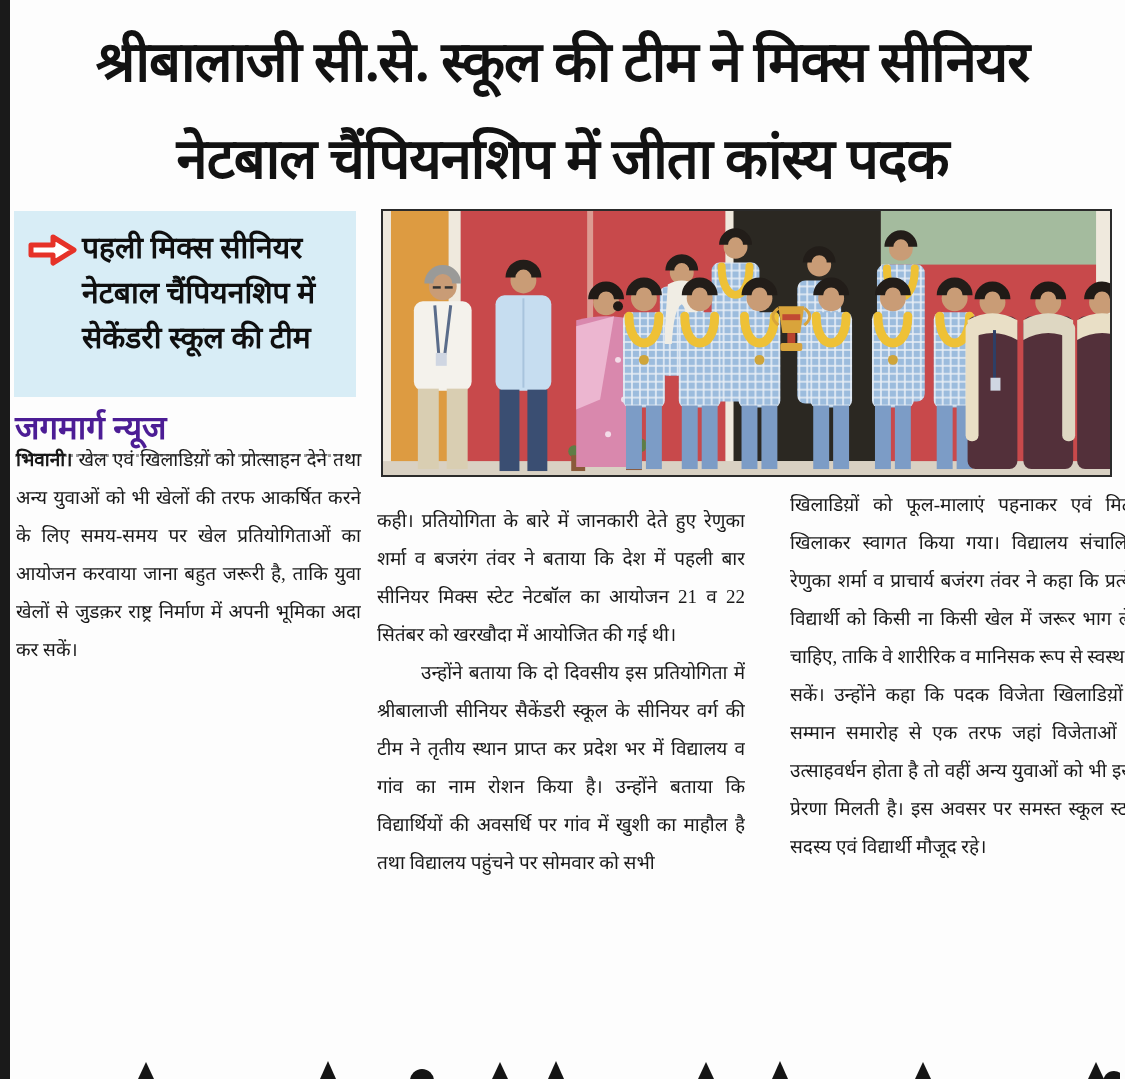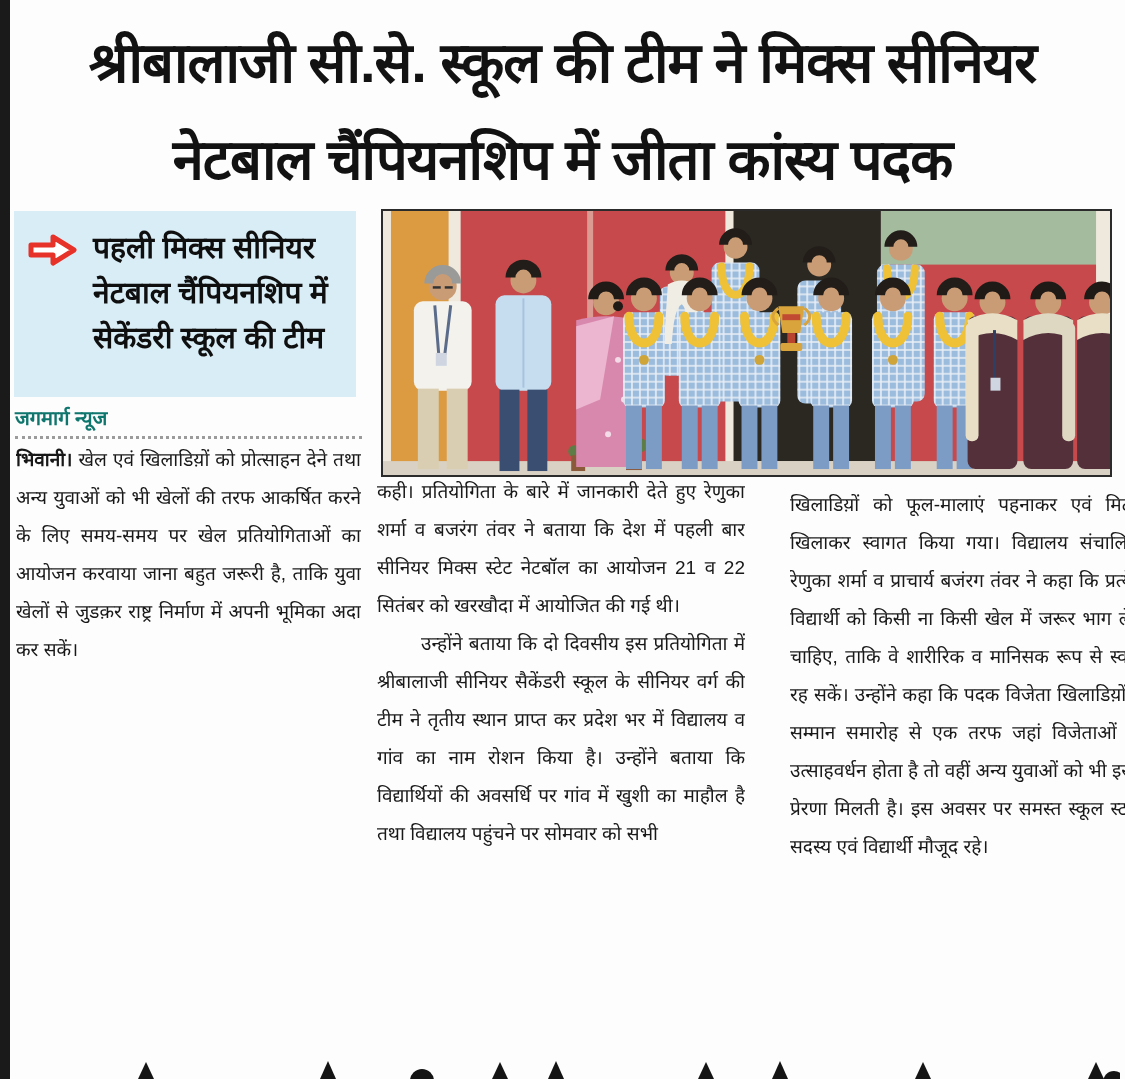--- a/index.html
+++ b/index.html
@@ -1,56 +1,56 @@
 <!DOCTYPE html>
 <html><head>
 <meta charset="utf-8">
 <style>
   html,body{margin:0;padding:0;background:#e8e8e8;}
   .page{
     position:relative;width:1125px;height:1079px;background:#fdfdfd;
-    overflow:hidden;font-family:Liberation Sans, sans-serif;
+    overflow:hidden;font-family:Liberation Serif, serif;
   }
   .left-bar{position:absolute;left:0;top:0;width:10px;height:1079px;background:#1a1a1a;}
 
   .headline{
     position:absolute;left:12px;top:14px;width:1101px;margin:0;
     text-align:center;font-size:56px;line-height:97px;font-weight:700;
     color:#121212;letter-spacing:-1px;
   }
   .headline .hl{display:block;white-space:nowrap;}
 
   .highlight-box{
     position:absolute;left:14px;top:211px;width:342px;height:186px;
     background:#d8edf6;box-sizing:border-box;padding:14px 6px 8px 14px;
-    display:flex;gap:15px;
+    display:flex;gap:4px;
   }
   .arrow-wrap{flex:0 0 50px;padding-top:8px;}
   .hbox-lines{font-size:30px;line-height:45px;font-weight:700;color:#0f0f0f;white-space:nowrap;}
 
   .byline{
     position:absolute;left:15px;top:404px;width:347px;
-    font-size:20px;font-weight:700;color:#0f766e;
+    font-size:33px;font-weight:700;color:#4c1d95;
     padding-bottom:5px;border-bottom:3px dotted #9b9b9b;
   }
 
   .photo{
     position:absolute;left:381px;top:209px;width:731px;height:268px;margin:0;
     border:2px solid #2b2b2b;box-sizing:border-box;background:#c8494b;
   }
   .photo svg{display:block;width:100%;height:100%;}
 
   .col{
     position:absolute;font-size:19px;line-height:38px;
     text-align:justify;color:#181818;
   }
   .col p{margin:0;}
   .col .indent{text-indent:44px;}
   .col1{left:16px;top:441px;width:345px;height:606px;overflow:hidden;}
-  .col2{left:377px;top:473px;width:368px;height:561px;overflow:hidden;}
+  .col2{left:377px;top:502px;width:368px;height:561px;overflow:hidden;}
   .col3{left:790px;top:486px;width:357px;height:561px;overflow:hidden;}
   .dateline{font-weight:700;}
 
   .cutoff{position:absolute;left:10px;top:1052px;width:1110px;height:27px;}
 </style>
 </head>
 <body>
 
 <div class="page">
 

